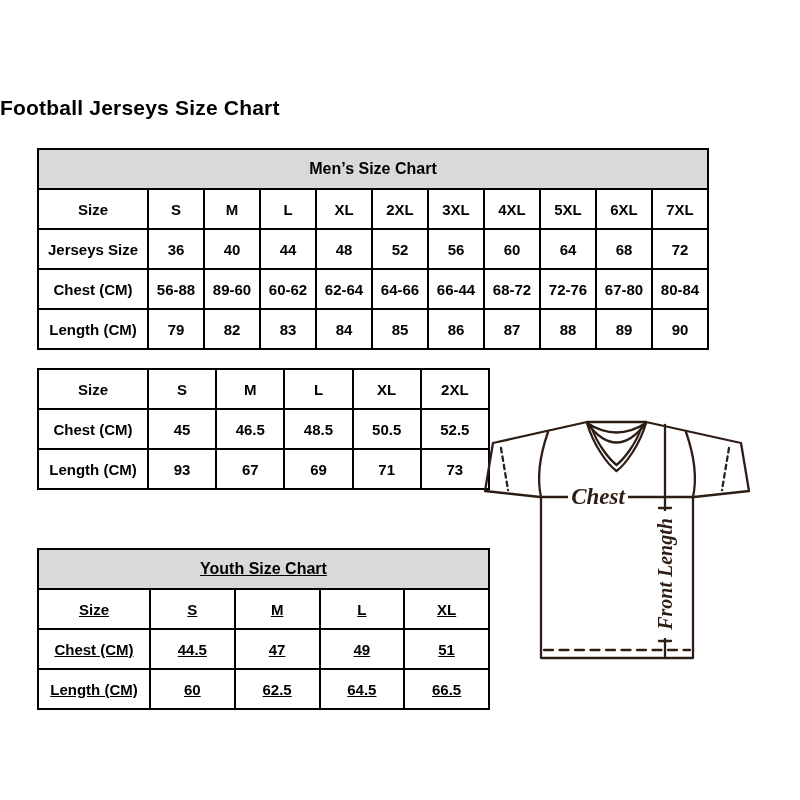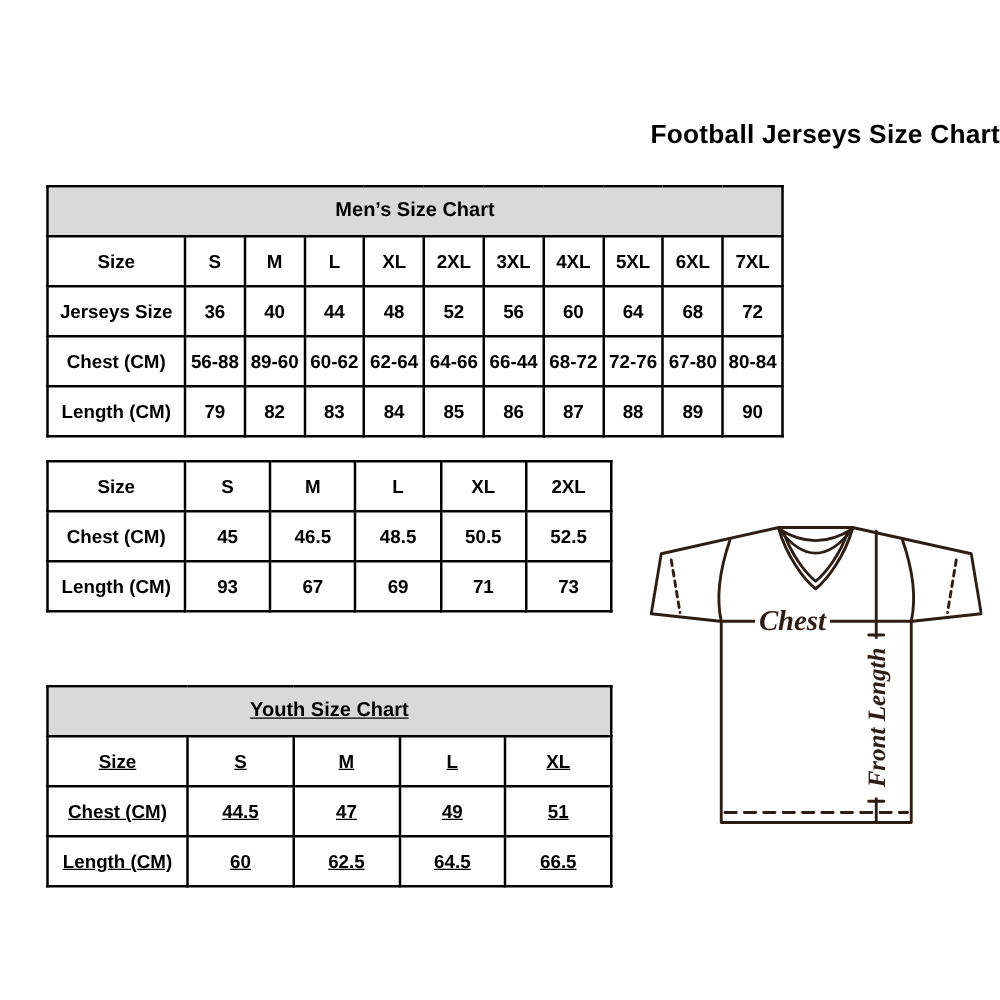--- a/index.html
+++ b/index.html
@@ -7,21 +7,21 @@
     width: 800px; height: 800px;
     background: #ffffff;
     font-family: "Liberation Sans", sans-serif;
     color: #000;
   }
   .canvas { position: relative; width: 800px; height: 800px; overflow: hidden; background: #fff; }
 
   .page-title {
     position: absolute;
     top: 96px; left: 0; width: 100%;
-    text-align: right;
+    text-align: left;
     font-size: 21px;
     font-weight: bold;
     letter-spacing: 0.2px;
     color: #000;
   }
 
   table.size-table {
     position: absolute;
     border-collapse: collapse;
     table-layout: fixed;
@@ -40,25 +40,25 @@
   table.size-table th.table-title-cell {
     background: #d9d9d9;
     font-size: 16px;
     height: 38px;
   }
   table.size-table td {
     font-size: 15px;
     height: 38px;
   }
 
-  #mens-table   { left: 37px;  top: 148px; width: 590px; }
+  #mens-table   { left: 37px;  top: 148px; width: 672px; }
   #womens-table { left: 37px;  top: 368px; width: 453px; }
   #youth-table  { left: 37px;  top: 548px; width: 453px; text-decoration: underline; }
 
-  .jersey-wrap { position: absolute; left: 516px; top: 400px; width: 270px; height: 270px; }
+  .jersey-wrap { position: absolute; left: 480px; top: 400px; width: 270px; height: 270px; }
   .jersey-wrap svg { display: block; }
   .measure-label {
     font-family: "Liberation Serif", serif;
     font-style: italic;
     font-weight: bold;
     fill: #2e1d15;
   }
 </style>
 </head>
 <body>

